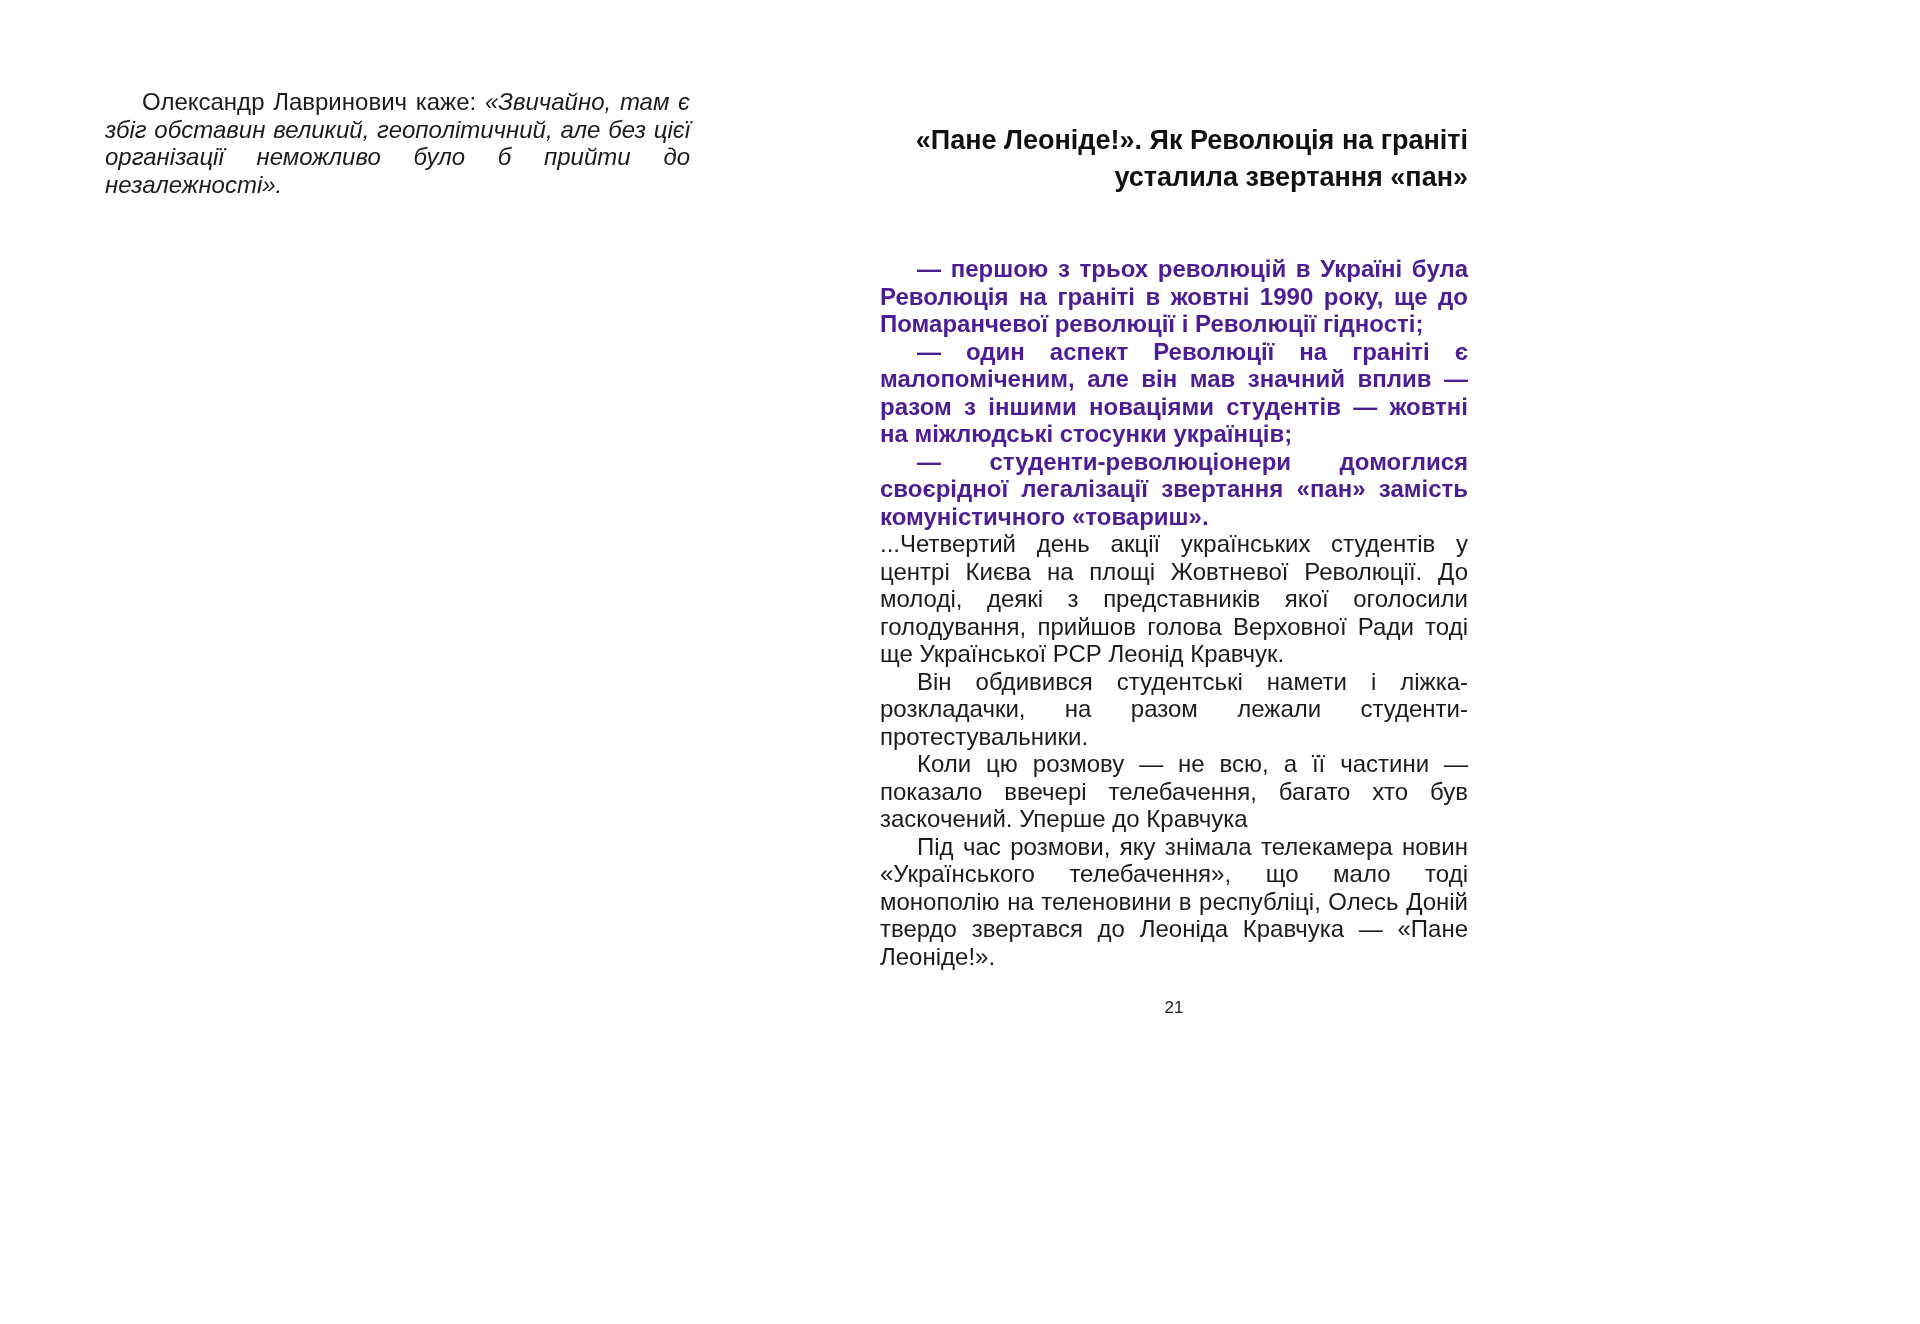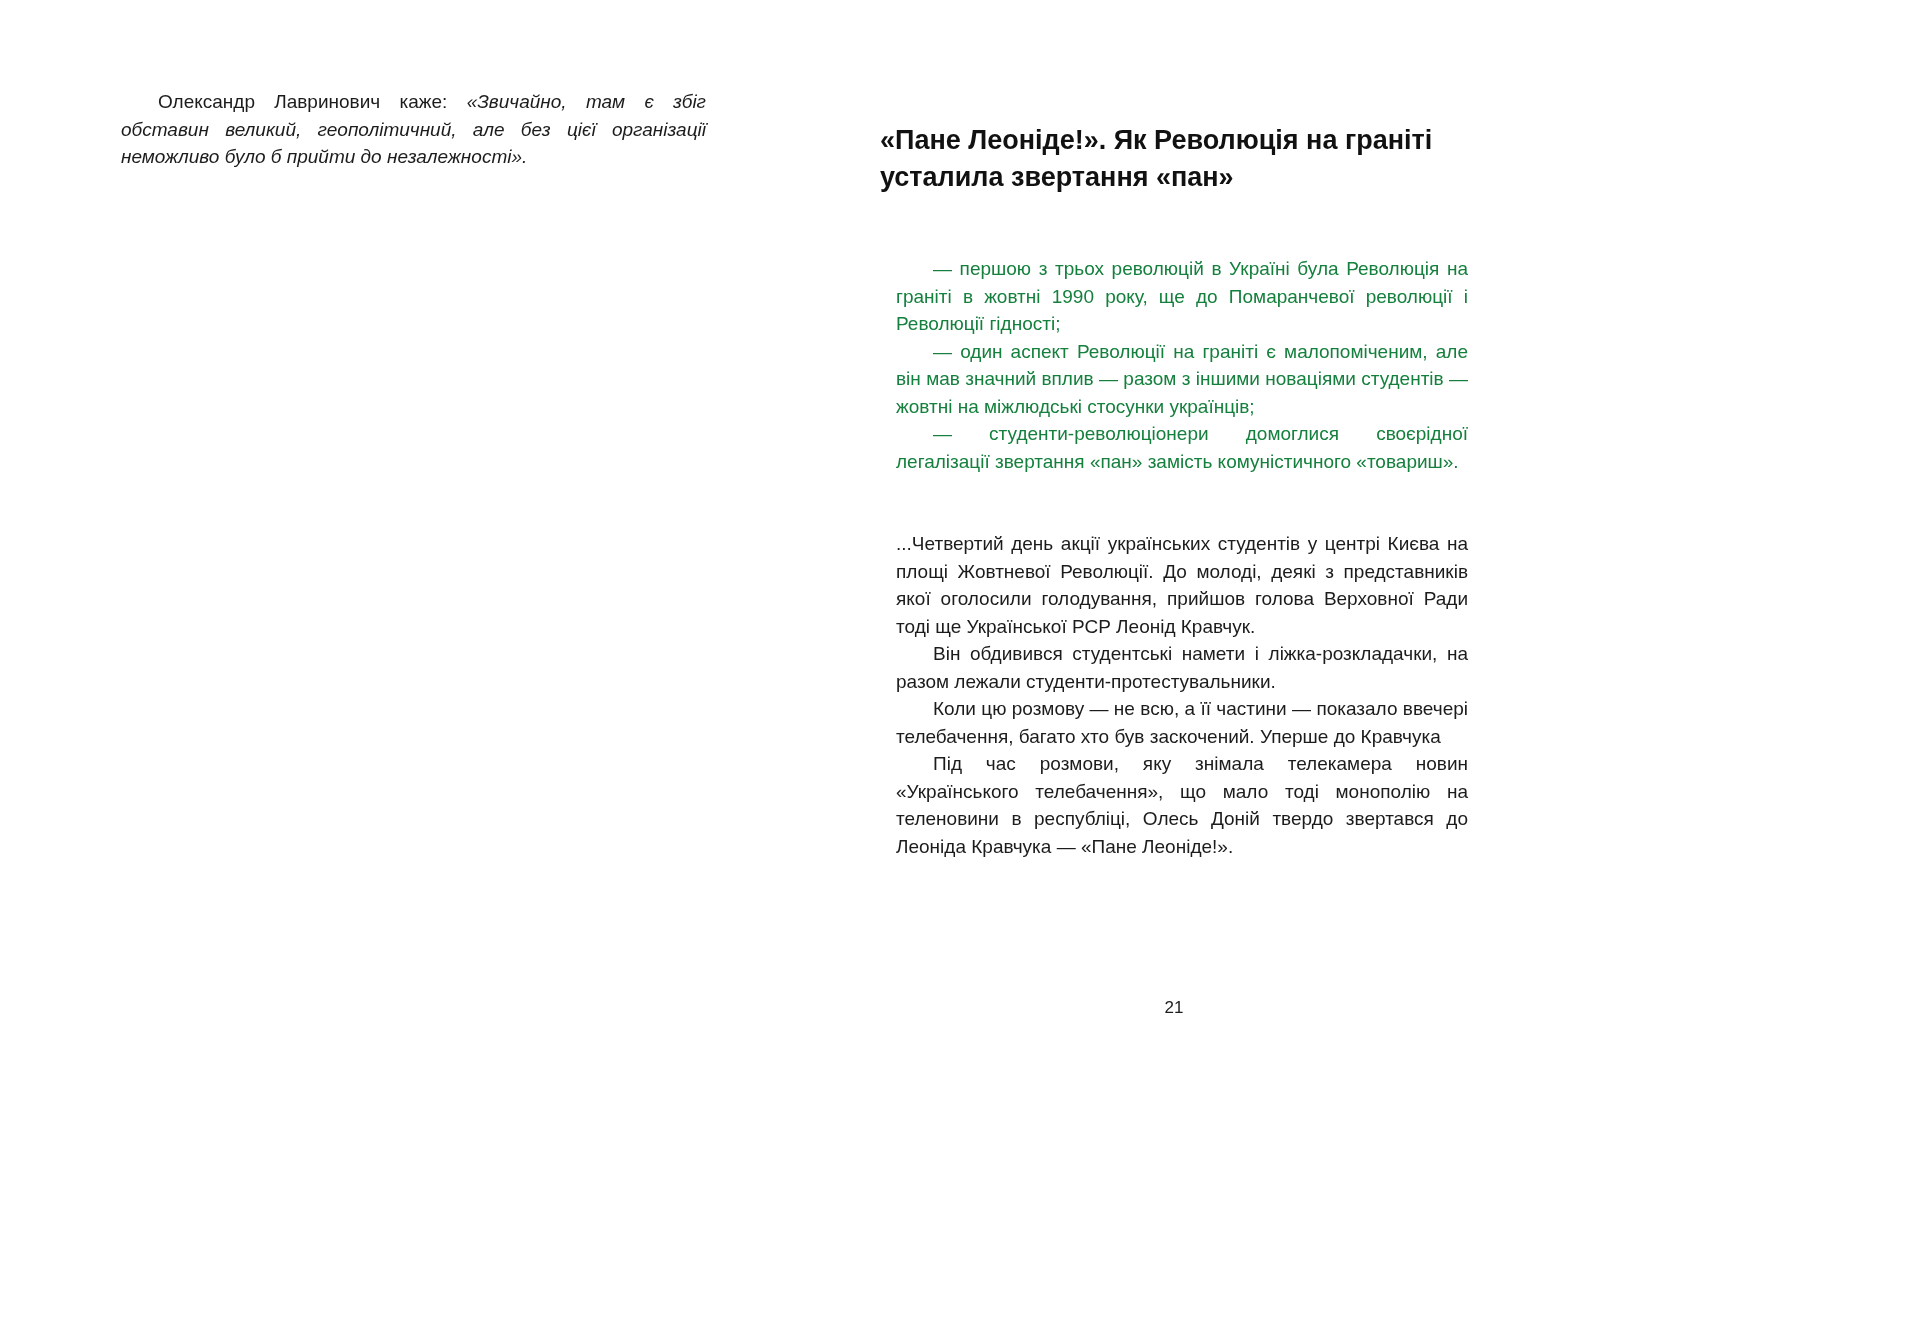--- a/index.html
+++ b/index.html
@@ -24,24 +24,23 @@
     left: 105px;
     width: 585px;
   }
 
   .page-right {
     left: 880px;
     width: 588px;
   }
 
   .para {
-    font-size: 19px;
+    font-size: 24px;
     line-height: 27.5px;
     text-align: justify;
-    margin-left: 16px;
   }
 
   .left-paragraph {
     position: absolute;
     top: 88px;
     left: 0;
     width: 585px;
     text-indent: 37px;
   }
 
@@ -51,33 +50,33 @@
 
   .chapter-heading {
     position: absolute;
     top: 122px;
     left: 0;
     width: 588px;
     font-size: 27px;
     line-height: 37px;
     font-weight: bold;
     color: #111111;
-    text-align: left;
+    text-align: right;
   }
 
   .chapter-summary {
     position: absolute;
     top: 255px;
     left: 0;
     width: 588px;
   }
 
   .summary-item {
-    font-weight: normal;
-    color: #15803d;
+    font-weight: bold;
+    color: #4c1d95;
     text-indent: 37px;
   }
 
   .chapter-body {
     position: absolute;
     top: 530px;
     left: 0;
     width: 588px;
   }
 

